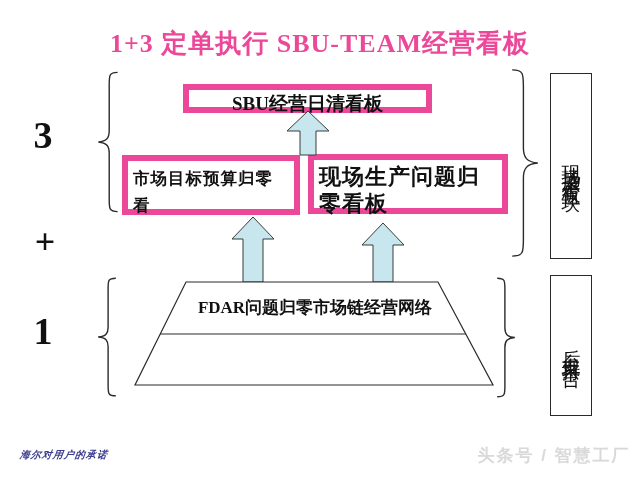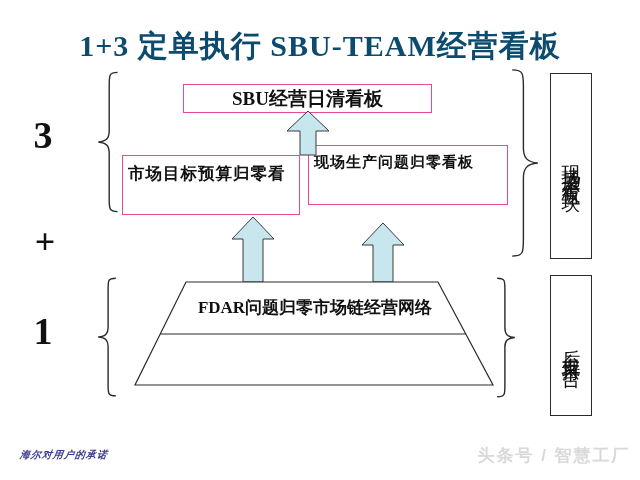--- a/index.html
+++ b/index.html
@@ -3,35 +3,35 @@
 <meta charset="utf-8">
 <style>
   html,body{margin:0;padding:0;background:#888;}
   .slide{
     position:relative;width:640px;height:480px;background:#ffffff;
     font-family:"Liberation Serif","DejaVu Serif",serif;overflow:hidden;
   }
   .abs{position:absolute;}
   .title{
     left:0;top:26px;width:640px;text-align:center;
-    font-size:30px;font-weight:bold;color:#0c4a6e;letter-spacing:1px;white-space:nowrap;
+    font-size:26px;font-weight:bold;color:#ec4899;letter-spacing:1px;white-space:nowrap;
   }
   .numlabel{color:#111;font-weight:bold;text-align:center;line-height:1;}
   .n3{left:26px;top:116px;width:34px;font-size:38px;}
   .nplus{left:26px;top:224px;width:38px;font-size:36px;}
   .n1{left:26px;top:312px;width:34px;font-size:38px;}
   .box{
-    border:1px solid #ec4899;background:#fff;color:#111;
+    border:6px solid #ec4899;background:#fff;color:#111;
     font-weight:bold;box-sizing:border-box;
   }
   .sbu-box{left:183px;top:84px;width:249px;height:29px;font-size:19px;
     text-align:center;line-height:27px;white-space:nowrap;}
   .market-box{left:122px;top:155px;width:178px;height:60px;font-size:16.5px;
     padding:4px 5px;line-height:27px;letter-spacing:1px;}
-  .site-box{left:308px;top:145px;width:200px;height:60px;font-size:15px;
+  .site-box{left:308px;top:154px;width:200px;height:60px;font-size:22px;
     padding:3px 5px;line-height:27px;letter-spacing:1px;}
   .vbox{
     border:1px solid #2a2a2a;background:#fff;color:#111;
     writing-mode:vertical-rl;text-orientation:upright;
     font-size:19px;letter-spacing:4px;text-align:center;
     display:flex;align-items:center;justify-content:center;box-sizing:border-box;
   }
   .vbox1{left:550px;top:73px;width:42px;height:186px;}
   .vbox2{left:550px;top:275px;width:42px;height:141px;}
   .trap-text{color:#111;font-weight:bold;text-align:center;white-space:nowrap;}

